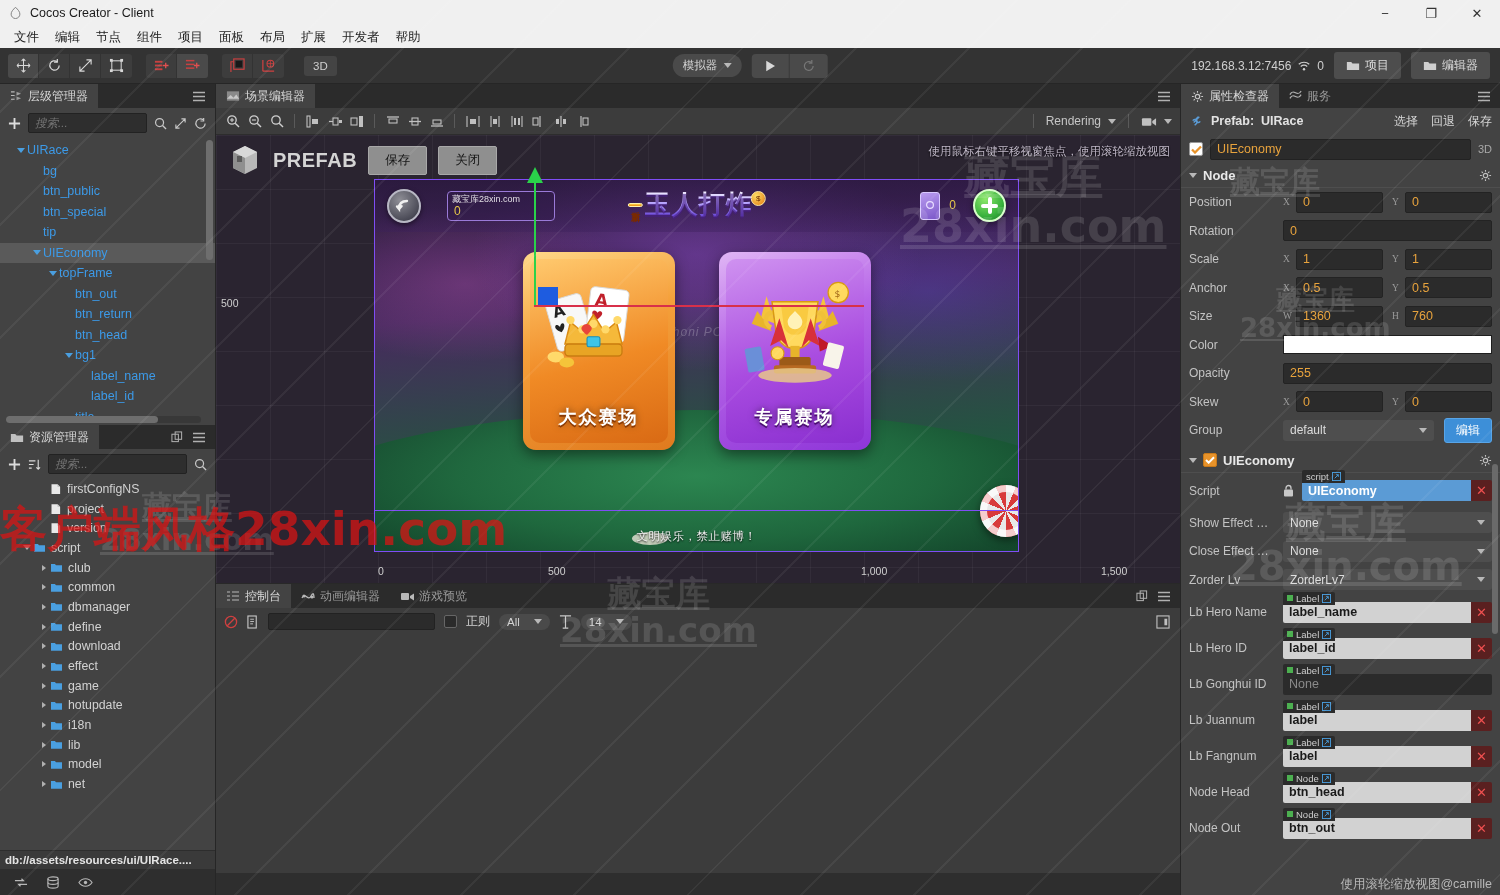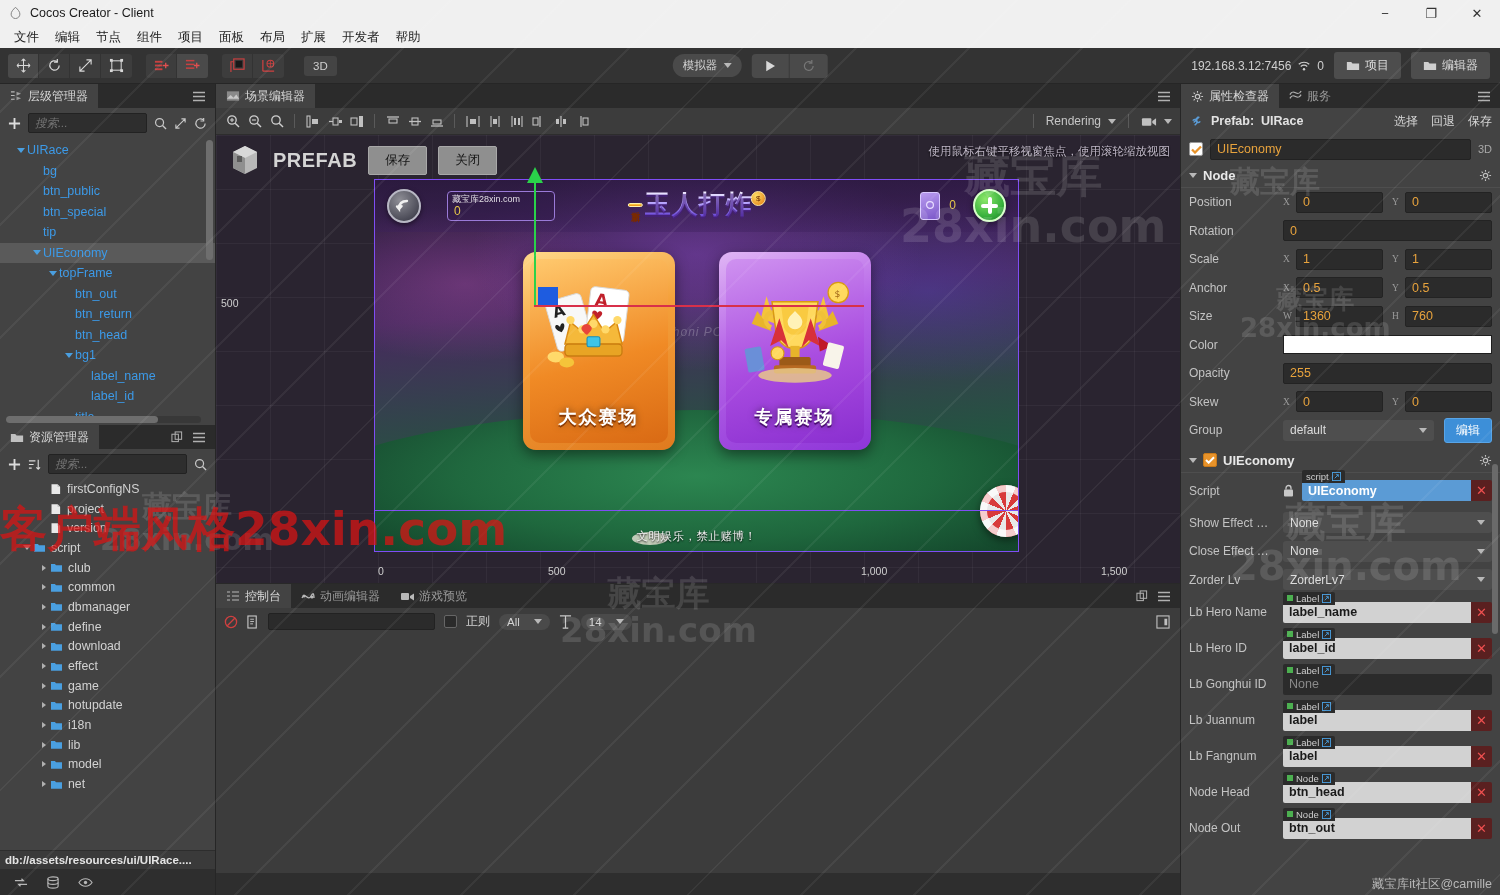--- a/index.html
+++ b/index.html
@@ -356,20 +356,21 @@
 
   
   .wm-diag {
     position: absolute; inset: 0; pointer-events: none; z-index: 500;
     background-image: repeating-linear-gradient(135deg, transparent 0 78px, rgba(255,255,255,.055) 78px 80px);
   }
   .wm-text {
     position: absolute; pointer-events: none; z-index: 501;
     color: rgba(255,255,255,.13); font-weight: bold; text-align: center; line-height: 1.1;
     font-family: "DejaVu Sans", sans-serif;
+    text-decoration: underline;
   }
   .wm-red {
     position: absolute; pointer-events: none; z-index: 502;
     color: rgba(220,20,20,.72); font-weight: bold; white-space: nowrap;
     font-family: "DejaVu Sans", sans-serif;
   }
   .wm-bot {
     position: absolute; right: 8px; bottom: 2px; z-index: 503;
     color: #b8b8b8; font-size: 12.5px; white-space: nowrap;
   }
@@ -1438,13 +1439,13 @@
 </div>
 
 <div class="wm-diag"></div>
 <div class="wm-text" style="left:900px;top:150px;font-size:46px;">藏宝库<br>28xin.com</div>
 <div class="wm-text" style="left:1230px;top:165px;font-size:30px;">藏宝库</div>
 <div class="wm-text" style="left:1230px;top:500px;font-size:40px;">藏宝库<br>28xin.com</div>
 <div class="wm-text" style="left:560px;top:575px;font-size:34px;">藏宝库<br>28xin.com</div>
 <div class="wm-text" style="left:100px;top:490px;font-size:30px;">藏宝库<br>28xin.com</div>
 <div class="wm-text" style="left:1240px;top:285px;font-size:26px;">藏宝库<br>28xin.com</div>
 <div class="wm-red" style="left:0px;top:498px;font-size:47px;">客户端风格28xin.com</div>
-<div class="wm-bot">藏宝库it社区@camille</div>
+<div class="wm-bot">使用滚轮缩放视图@camille</div>
 
 </body></html>

